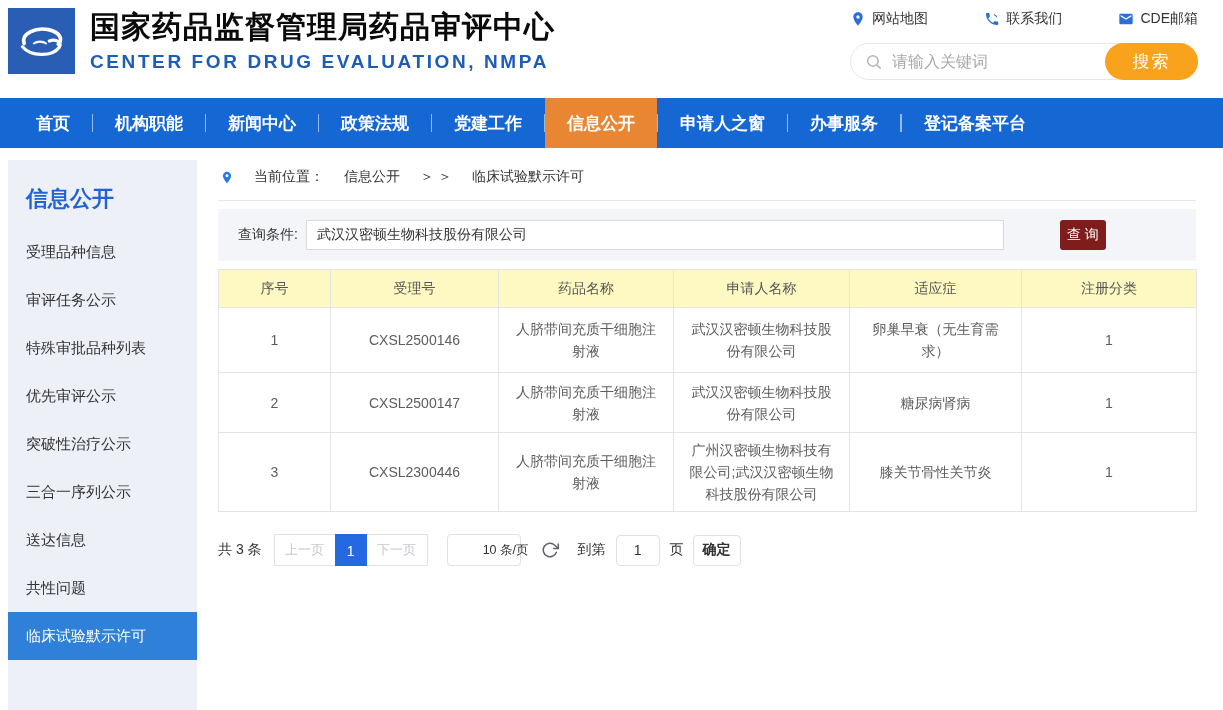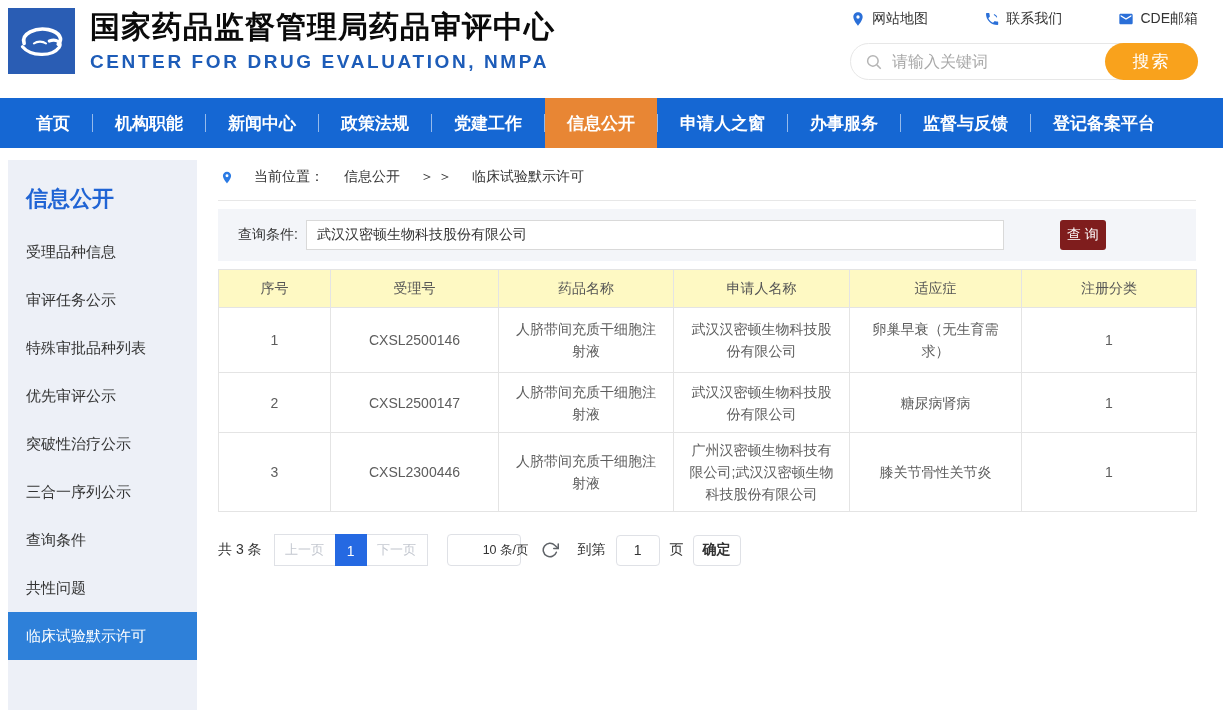--- a/index.html
+++ b/index.html
@@ -143,36 +143,35 @@
   <div class="nav-item">政策法规</div>
   <div class="nav-div"></div>
   <div class="nav-item">党建工作</div>
   <div class="nav-div"></div>
   <div class="nav-item active">信息公开</div>
   <div class="nav-div"></div>
   <div class="nav-item">申请人之窗</div>
   <div class="nav-div"></div>
   <div class="nav-item">办事服务</div>
   <div class="nav-div"></div>
-  <div class="nav-item">监督与反馈</div>
   <div class="nav-div"></div>
   <div class="nav-item">登记备案平台</div>
 </nav>
 
 <div class="layout">
 
   <aside class="sidebar">
     <div class="sidebar-title">信息公开</div>
     <div class="side-item">受理品种信息</div>
     <div class="side-item">审评任务公示</div>
     <div class="side-item">特殊审批品种列表</div>
     <div class="side-item">优先审评公示</div>
     <div class="side-item">突破性治疗公示</div>
     <div class="side-item">三合一序列公示</div>
-    <div class="side-item">查询条件</div>
+    <div class="side-item">送达信息</div>
     <div class="side-item">共性问题</div>
     <div class="side-item active">临床试验默示许可</div>
   </aside>
 
   <main class="main">
 
     <div class="breadcrumb">
       <svg viewBox="0 0 24 24" fill="currentColor">
         <path d="M12 2C8.1 2 5 5.1 5 9c0 5.2 7 13 7 13s7-7.8 7-13c0-3.9-3.1-7-7-7zm0 9.5A2.5 2.5 0 1 1 12 6.5a2.5 2.5 0 0 1 0 5z"></path>
       </svg>

